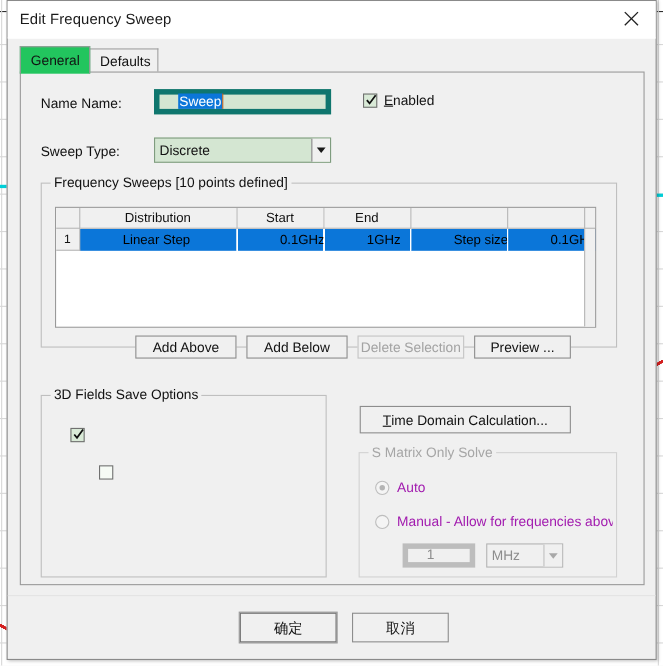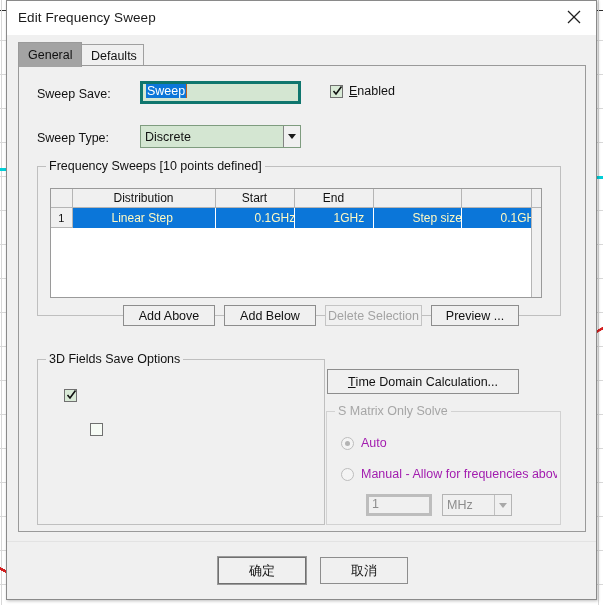--- a/index.html
+++ b/index.html
@@ -120,21 +120,21 @@
     color: #111;
     background: #f0f0f0;
     border: 1px solid #a0a0a0;
     border-bottom: none;
     box-sizing: border-box;
   }
   .tab.active {
     top: -2px;
     height: 25px;
     line-height: 24px;
-    background: #a3a3a3;
+    background: #22c55e;
     border-color: #9a9a9a;
     z-index: 3;
   }
   #tab-general { left: 0; width: 64px; }
   #tab-defaults { left: 63px; width: 63px; }
 
   #tabpage {
     position: absolute;
     left: 11px;
     top: 64px;
@@ -151,27 +151,27 @@
     position: absolute;
     font-size: 12.5px;
     color: #111;
     white-space: nowrap;
   }
   .lbl.dim { color: #a21caf; text-align: right; }
 
   .field {
     position: absolute;
     background: #d4e6d2;
-    border: 3px solid #0f766e;
+    border: 5px solid #0f766e;
     box-sizing: border-box;
     font-size: 12.5px;
     color: #111;
     display: flex;
-    align-items: flex-start;
-    padding-left: 3px;
+    align-items: flex-end;
+    padding-left: 17px;
   }
   .sel-text {
     background: #0b76d9;
     color: #ffffff;
     padding: 0 1px;
   }
   .caret {
     width: 1px;
     height: 14px;
     background: #c06020;
@@ -323,21 +323,21 @@
   #sweep-table tr.row td.rownum {
     background: #f0f0f0;
     color: #111;
     text-align: center;
     border-right: 1px solid #b5b5b5;
     border-bottom: 1px solid #b5b5b5;
     font-size: 11px;
   }
   #sweep-table tr.row td.data {
     background: #0b76d9;
-    color: #fef9c3;
+    color: #000000;
     padding-left: 39px;
   }
   #sweep-table .col-num  { width: 21px; }
   #sweep-table .col-dist { width: 143px; }
   #sweep-table .col-start{ width: 79px; }
   #sweep-table .col-end  { width: 79px; }
   #sweep-table .col-x1   { width: 88px; }
   #sweep-table .col-x2   { width: 82px; }
   #table-rail {
     position: absolute;
@@ -416,21 +416,21 @@
     <div class="tab active" id="tab-general">
       <span>General</span>
     </div>
     <div class="tab" id="tab-defaults">
       <span>Defaults</span>
     </div>
   </div>
 
   <div id="tabpage">
 
-    <div class="lbl" style="left:18px; top:21px;">Sweep Save:</div>
+    <div class="lbl" style="left:18px; top:21px;">Name Name:</div>
     <div class="field" style="left:121px; top:15px; width:161px; height:23px;">
       <span class="sel-text">Sweep</span>
       <span class="caret"></span>
     </div>
 
     <div class="checkbox" style="left:311px; top:19px;">
       <svg class="tick" viewBox="0 0 11 13">
         <polyline points="1.5,6 4,9 9.5,1.5" fill="none" stroke="#101010" stroke-width="1.6"></polyline>
       </svg>
     </div>
@@ -483,21 +483,21 @@
         <div id="table-rail"></div>
         <div id="table-rail-head"></div>
       </div>
 
       <div class="btn" style="left:186px; top:138px; width:92px; height:21px;">Add Below</div>
       <div class="btn" style="left:85px; top:138px; width:92px; height:21px;">Add Above</div>
       <div class="btn disabled" style="left:287px; top:138px; width:97px; height:21px;">Delete Selection</div>
       <div class="btn" style="left:393px; top:138px; width:88px; height:21px;">Preview ...</div>
     </div>
 
-    <div class="groupbox" style="left:18px; top:293px; width:288px; height:166px;">
+    <div class="groupbox" style="left:18px; top:293px; width:260px; height:166px;">
       <div class="gtitle">3D Fields Save Options</div>
 
       <div class="checkbox" style="left:26px; top:29px;">
         <svg class="tick" viewBox="0 0 11 13">
           <polyline points="1.5,6 4,9 9.5,1.5" fill="none" stroke="#101010" stroke-width="1.6"></polyline>
         </svg>
       </div>
 
       <div class="checkbox plain" style="left:52px; top:63px;"></div>
     </div>

